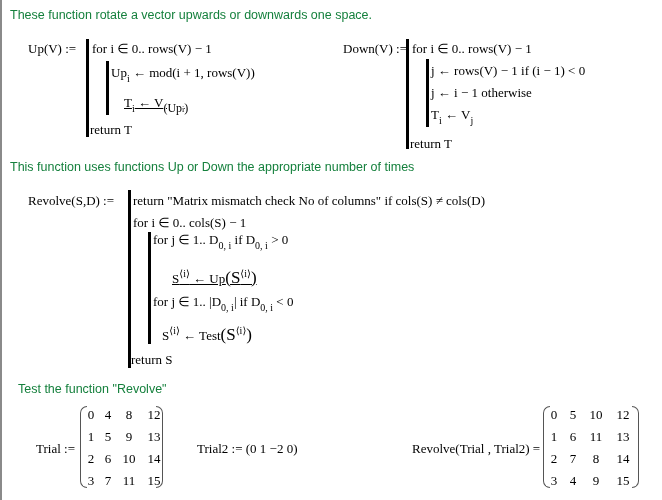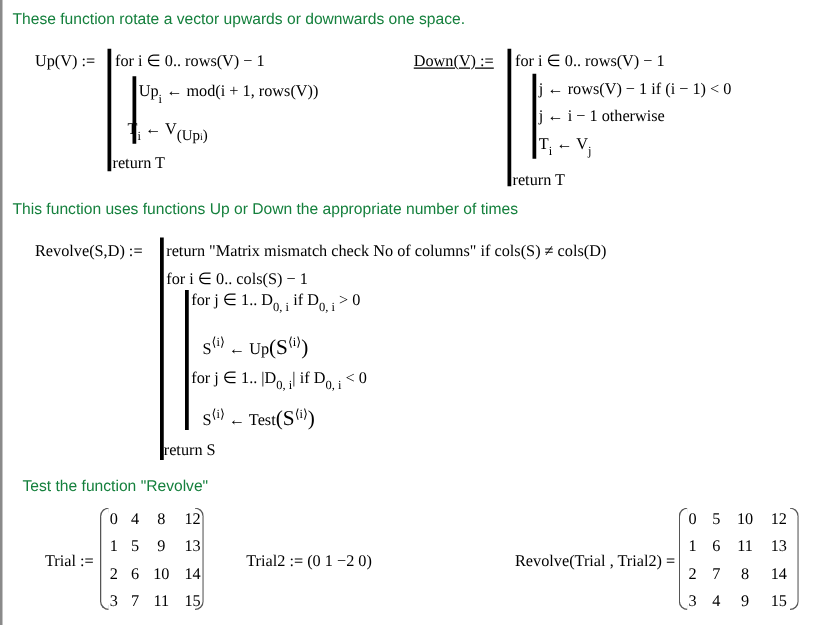--- a/index.html
+++ b/index.html
@@ -26,28 +26,28 @@
 <div class="note" style="left:10px; top:8px;">These function rotate a vector upwards or downwards one space.</div>
 
 <div>
   <div class="m" style="left:28px; top:41px;">Up(V) :=</div>
   <div class="bar" style="left:86px; top:39px; height:98px;"></div>
   <div class="m" style="left:92px; top:41px;">for  i ∈ 0.. rows(V) − 1</div>
   <div class="bar" style="left:106px; top:61px; height:54px;"></div>
   <div class="m" style="left:111px; top:65px;">
     <span>Up</span><span class="sub">i</span><span> ← mod(i + 1, rows(V))</span>
   </div>
-  <div class="m" style="left:102px; top:95px;">
+  <div class="m" style="left:124px; top:95px;text-decoration:underline;">
     <span>T</span><span class="sub">i</span><span> ← V</span><span class="sub" style="font-size:12px;"><span>(Up</span><span style="font-size:8px;">i</span><span>)</span></span>
   </div>
   <div class="m" style="left:90px; top:122px;">return  T</div>
 </div>
 
 <div>
-  <div class="m" style="left:331px; top:41px;text-decoration:underline;">Down(V) :=</div>
+  <div class="m" style="left:343px; top:41px;">Down(V) :=</div>
   <div class="bar" style="left:406px; top:39px; height:110px;"></div>
   <div class="m" style="left:412px; top:41px;">for  i ∈ 0.. rows(V) − 1</div>
   <div class="bar" style="left:426px; top:59px; height:68px;"></div>
   <div class="m" style="left:431px; top:63px;">j ← rows(V) − 1  if  (i − 1) &lt; 0</div>
   <div class="m" style="left:431px; top:85px;">j ← i − 1   otherwise</div>
   <div class="m" style="left:431px; top:107px;">
     <span>T</span><span class="sub">i</span><span> ← V</span><span class="sub">j</span>
   </div>
   <div class="m" style="left:410px; top:136px;">return  T</div>
 </div>
@@ -56,21 +56,21 @@
 
 <div>
   <div class="m" style="left:28px; top:193px;">Revolve(S,D) :=</div>
   <div class="bar" style="left:128px; top:190px; height:178px;"></div>
   <div class="m" style="left:133px; top:193px;">return  "Matrix mismatch check No of columns"    if  cols(S) ≠ cols(D)</div>
   <div class="m" style="left:133px; top:215px;">for  i ∈ 0.. cols(S) − 1</div>
   <div class="bar" style="left:148px; top:232px; height:112px;"></div>
   <div class="m" style="left:153px; top:232px;">
     <span>for  j ∈ 1.. D</span><span class="sub">0, i</span><span>    if  D</span><span class="sub">0, i</span><span> &gt; 0</span>
   </div>
-  <div class="m" style="left:162px; top:270px;">
+  <div class="m" style="left:172px; top:270px;text-decoration:underline;">
     <span>S</span><span class="sup">⟨i⟩</span><span> ← Up</span><span class="big">(S</span><span class="sup">⟨i⟩</span><span class="big">)</span>
   </div>
   <div class="m" style="left:153px; top:294px;">
     <span>for  j ∈ 1.. |D</span><span class="sub">0, i</span><span>|      if  D</span><span class="sub">0, i</span><span> &lt; 0</span>
   </div>
   <div class="m" style="left:162px; top:327px;">
     <span>S</span><span class="sup">⟨i⟩</span><span> ← Test</span><span class="big">(S</span><span class="sup">⟨i⟩</span><span class="big">)</span>
   </div>
   <div class="m" style="left:131px; top:352px;">return  S</div>
 </div>

